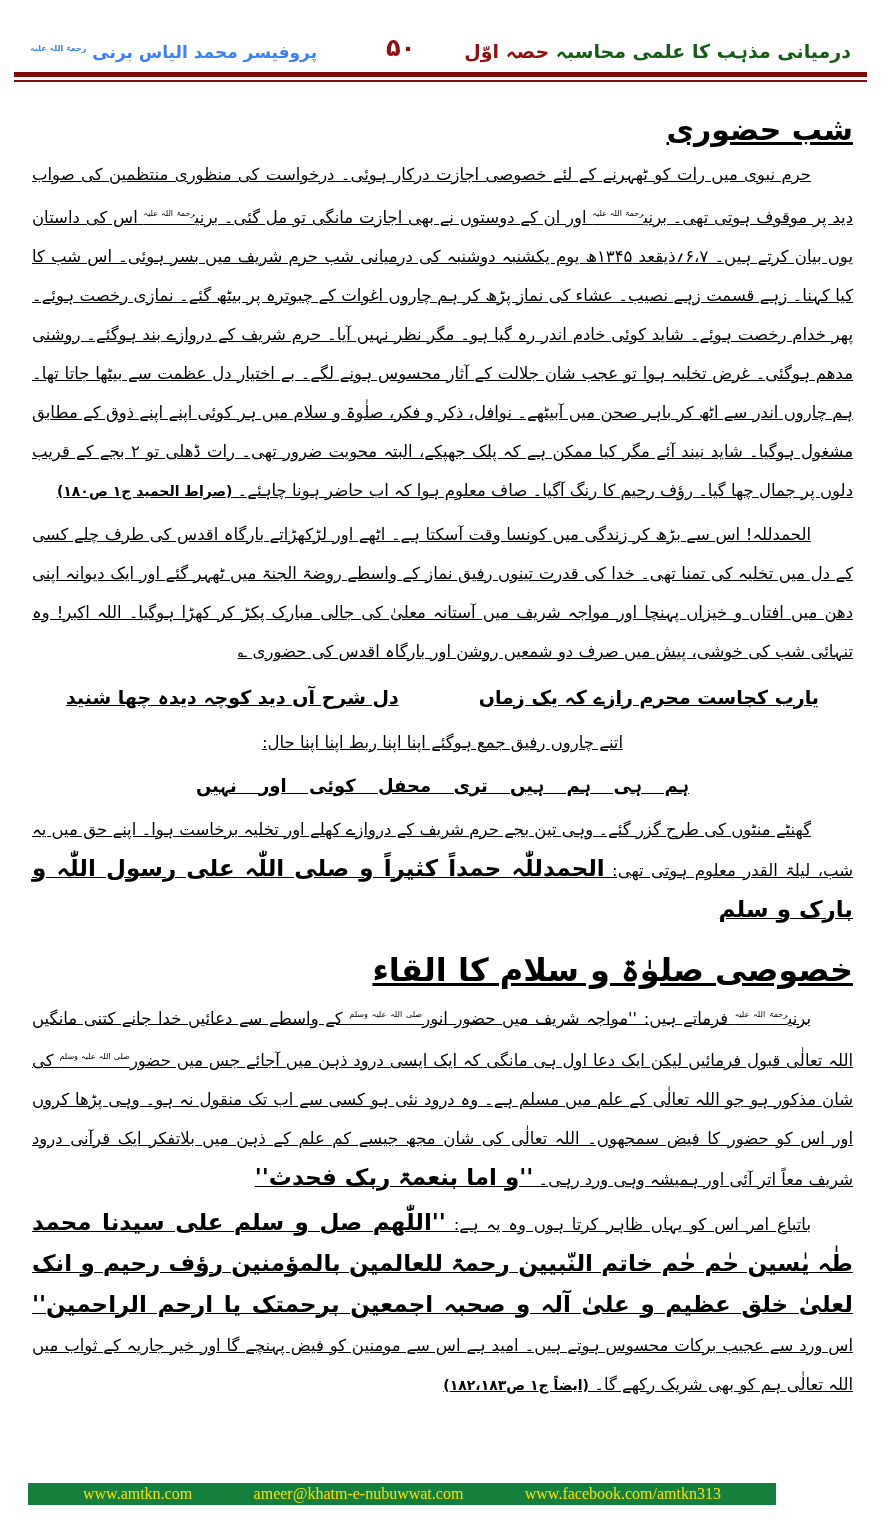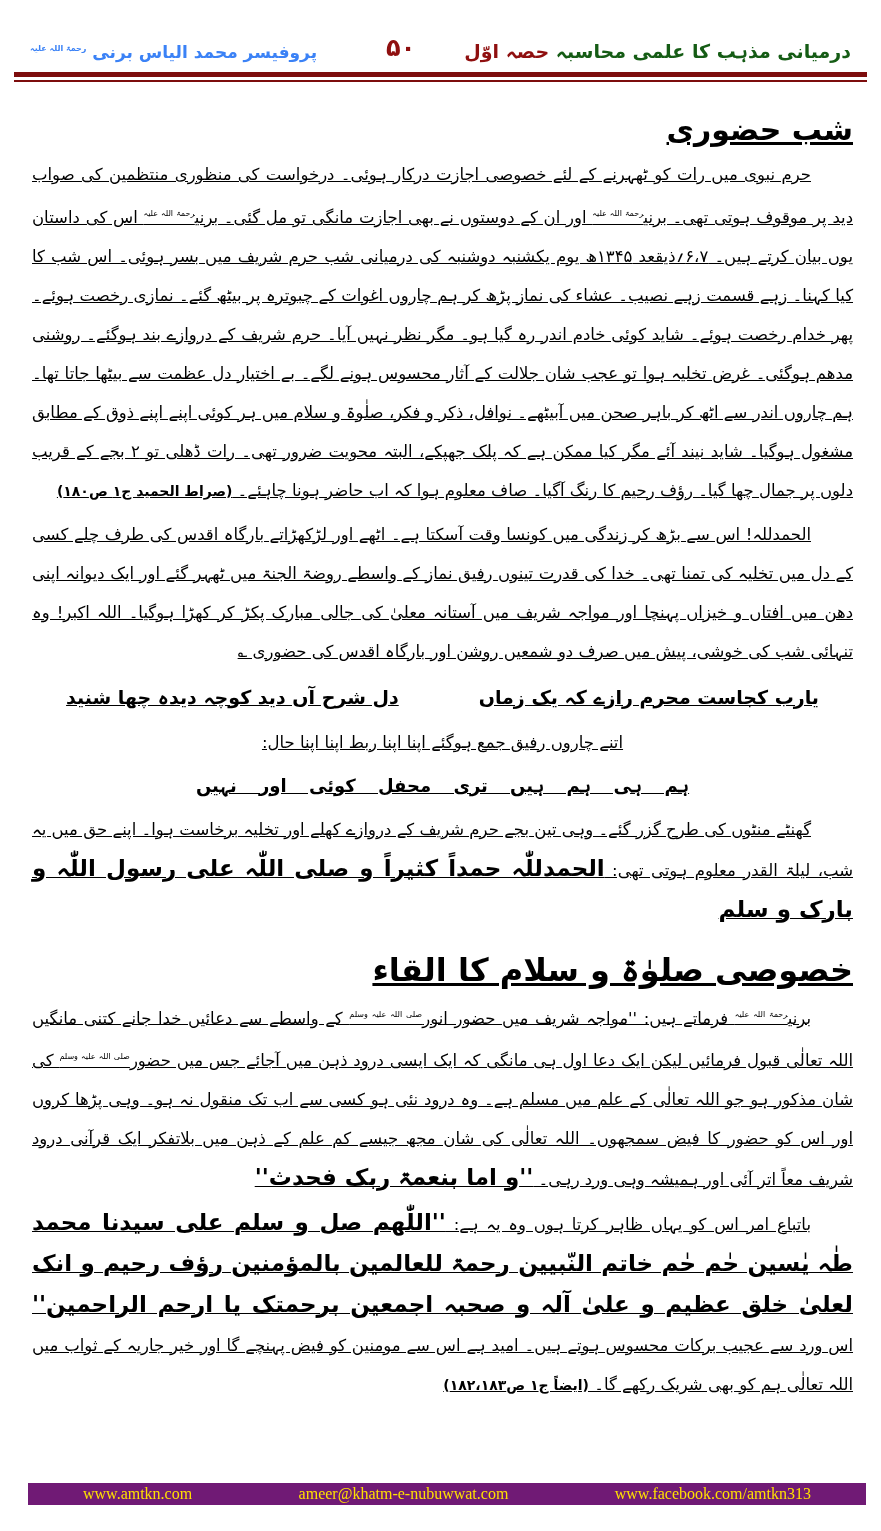--- a/index.html
+++ b/index.html
@@ -39,22 +39,22 @@
   .verse{
     text-align:center;text-indent:0;font-weight:bold;font-size:18px;
     word-spacing:16px;line-height:40px;margin:2px 0;
   }
   .cite-line{
     direction:rtl;text-align:left;font-size:14px;font-weight:bold;
     line-height:30px;margin:2px 0 6px 0;
   }
   
   .footer{
-    position:absolute;top:1483px;left:28px;width:838px;height:22px;
-    background:#701a75;color:#ffe000;
+    position:absolute;top:1483px;left:28px;width:748px;height:22px;
+    background:#15803d;color:#ffe000;
     display:flex;justify-content:space-between;align-items:center;
     padding:0 55px;box-sizing:border-box;
     font-family:"Liberation Serif",serif;font-size:16px;
   }
   .footer a{color:#ffe000;text-decoration:none;}
 </style>
 </head>
 <body>
 
 <div class="header">

